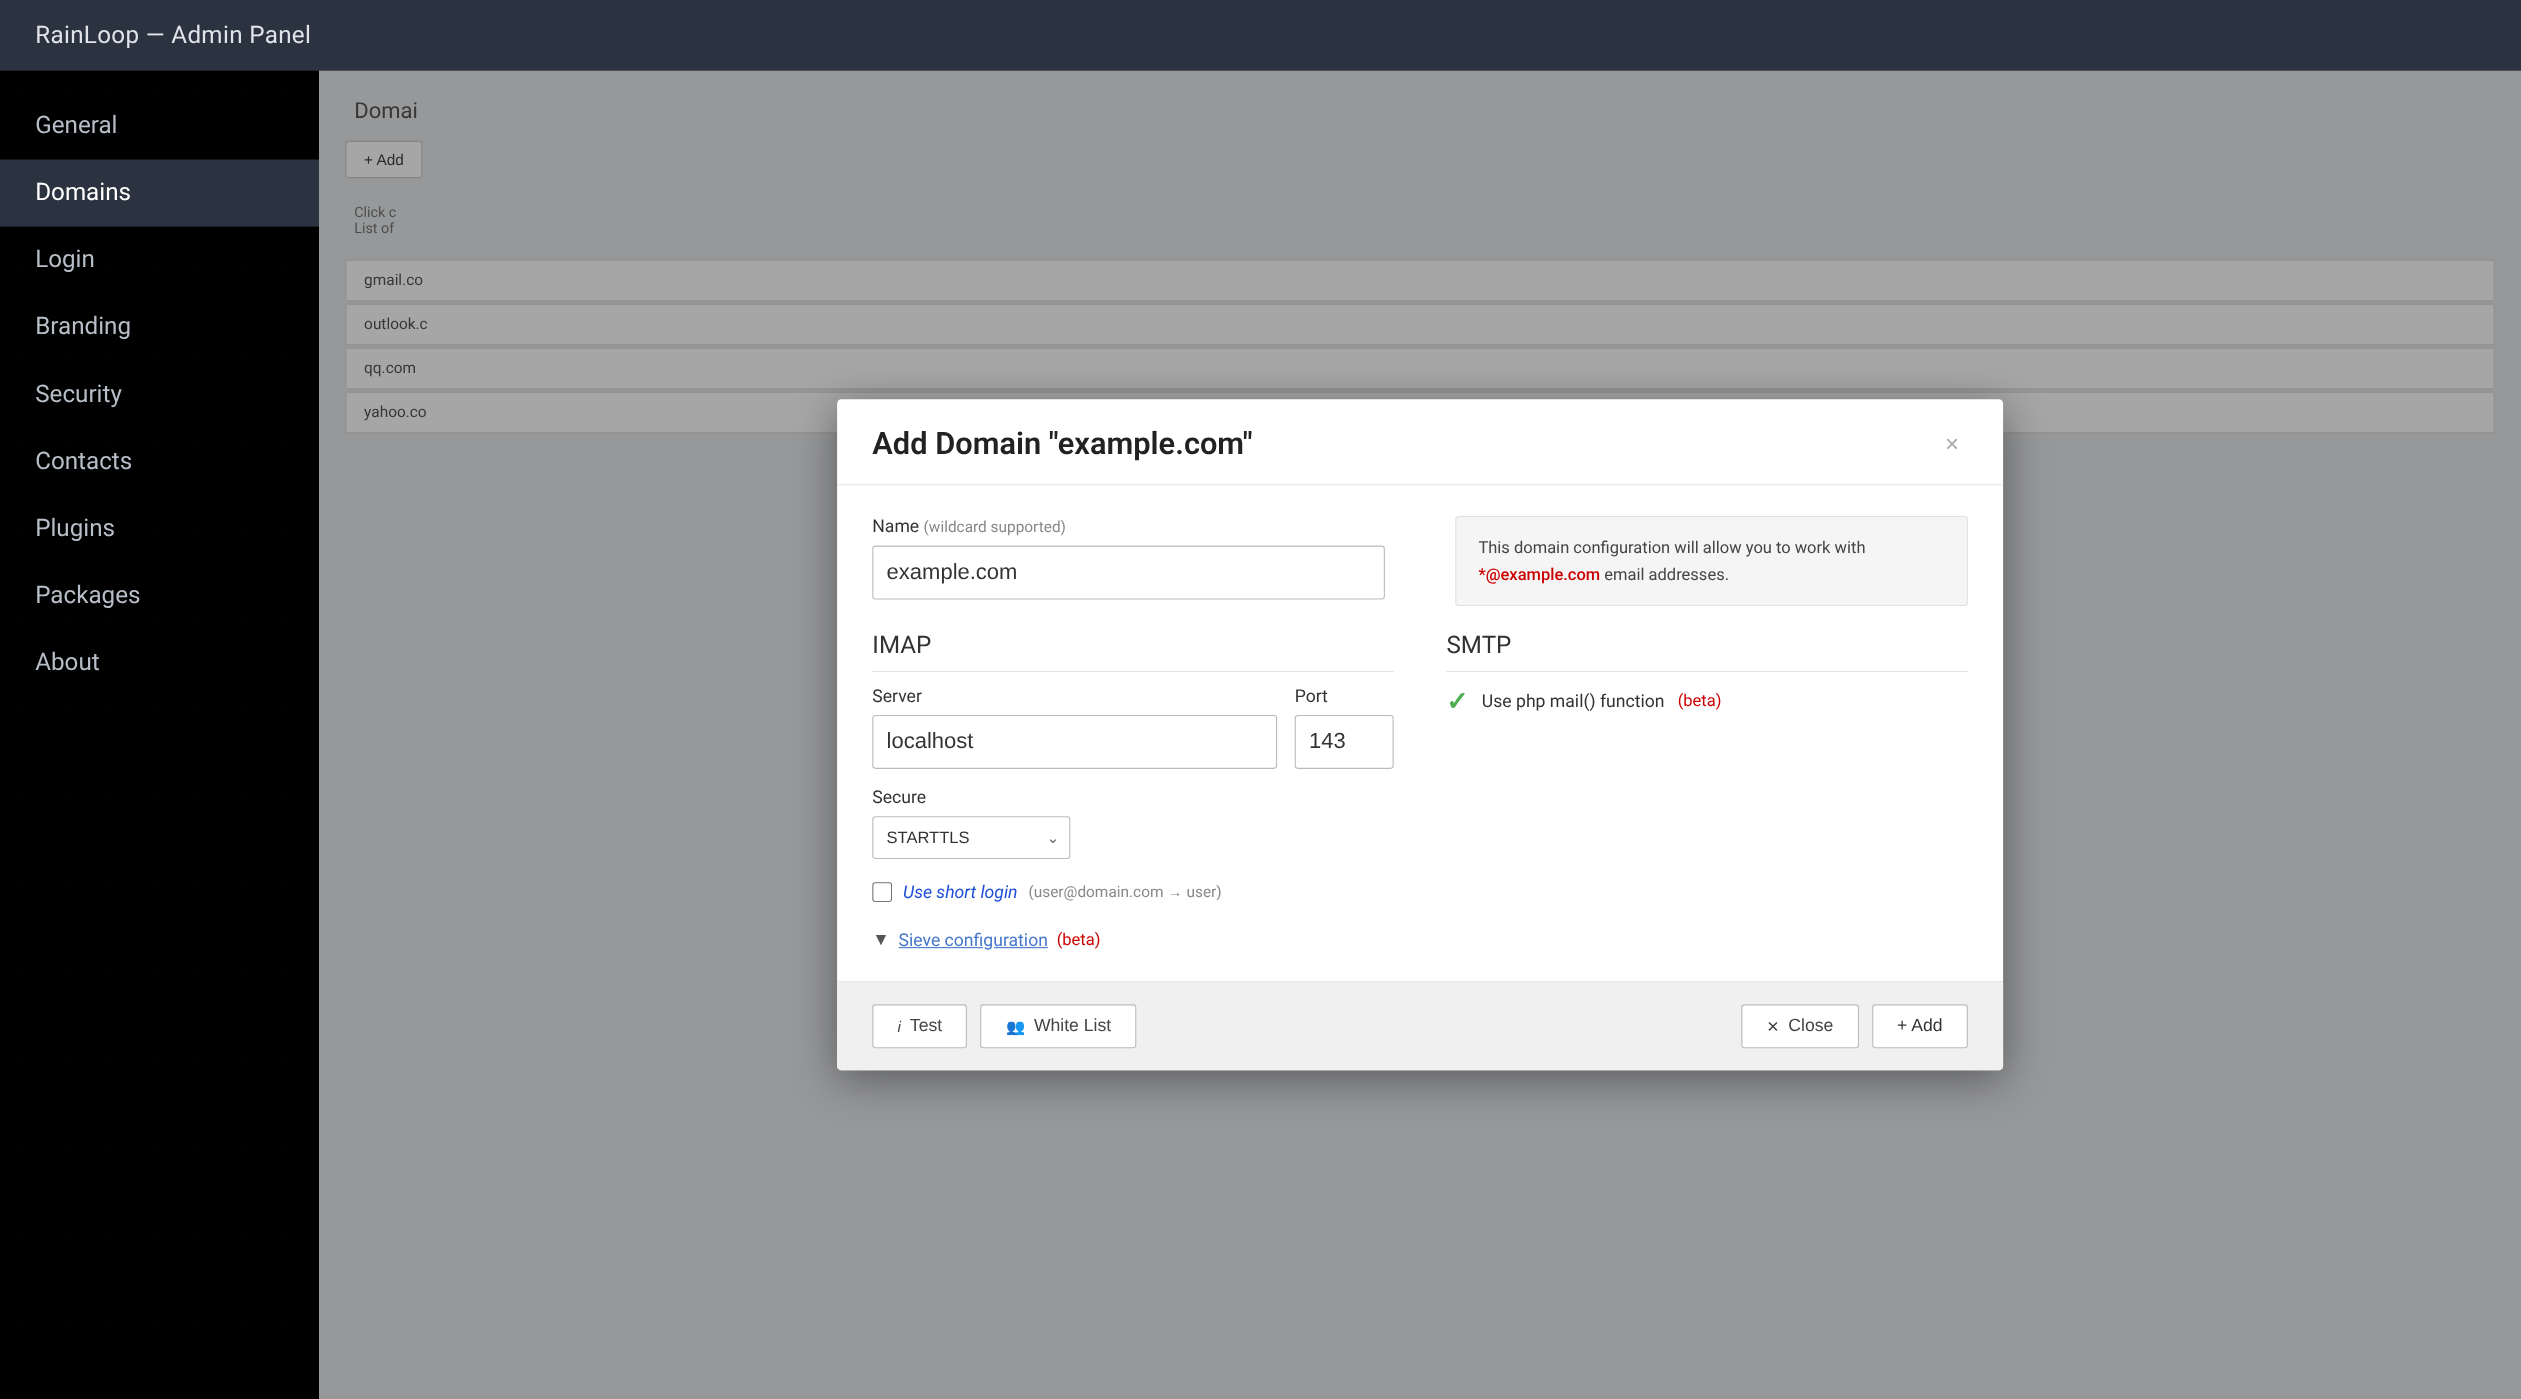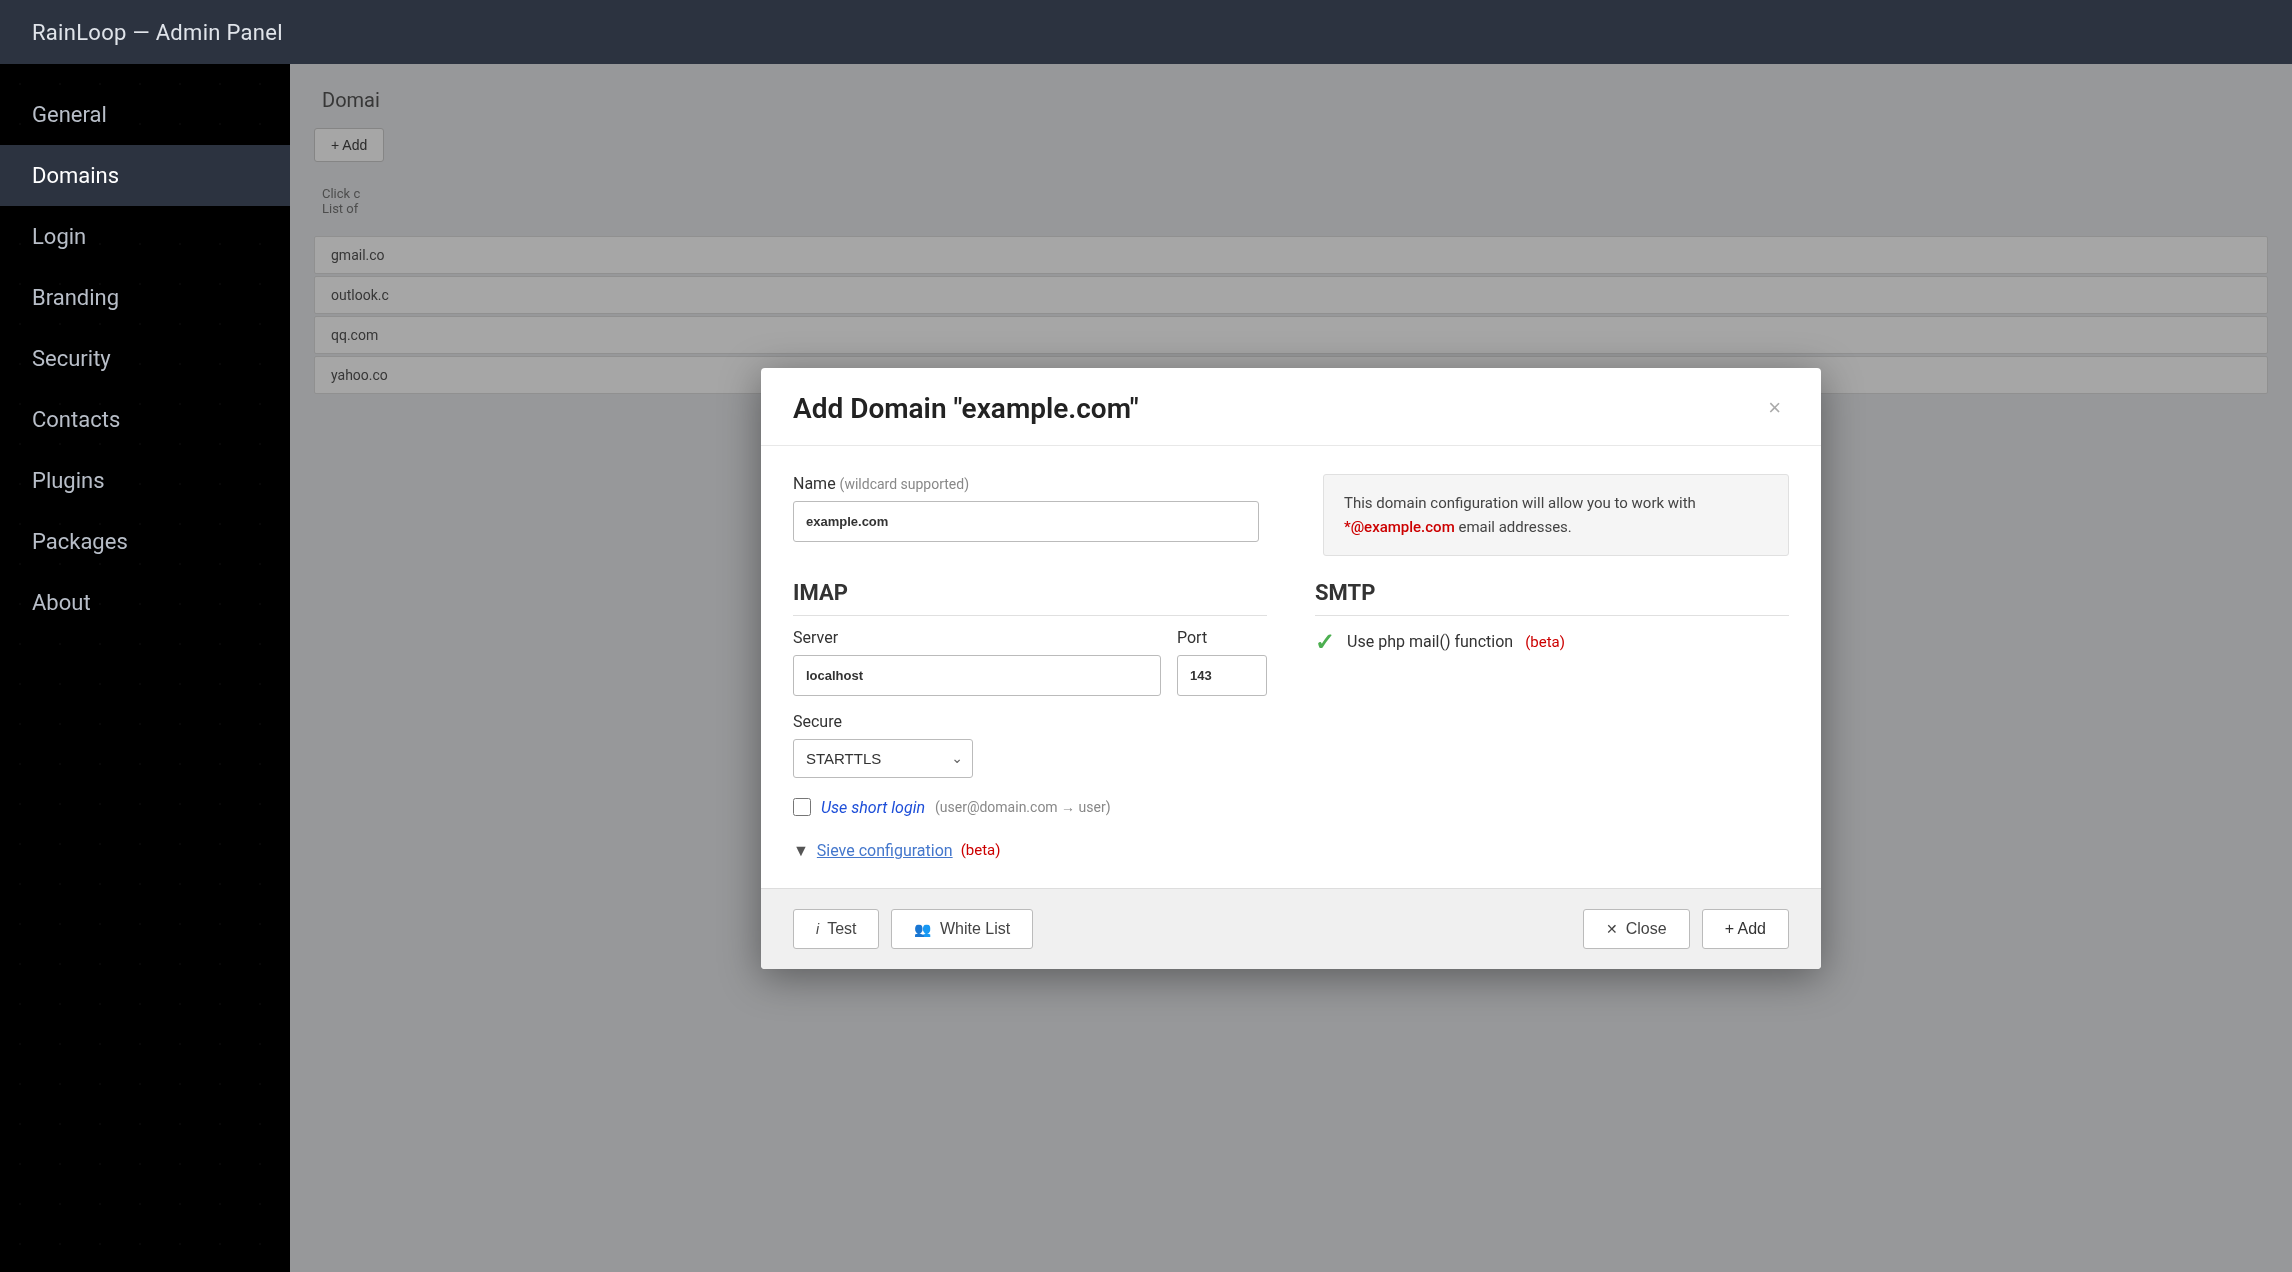--- a/index.html
+++ b/index.html
@@ -191,24 +191,23 @@
     .field-label-hint {
       font-size: 14px;
       color: #888;
       font-weight: 400;
     }
     .text-input {
       width: 100%;
       border: 1px solid #bbb;
       border-radius: 3px;
       padding: 12px 12px;
-      font-size: 13px;
+      font-size: 20px;
       color: #333;
       outline: none;
-      font-weight: bold;
     }
 
     
     .info-box {
       background: #f5f5f5;
       border: 1px solid #e0e0e0;
       border-radius: 3px;
       padding: 16px 20px;
       font-size: 15px;
       color: #444;
@@ -216,21 +215,21 @@
     }
     .info-box .accent {
       color: #cc0000;
       font-weight: 500;
     }
 
     
     .section-header {
       font-size: 22px;
       color: #333;
-      font-weight: 700;
+      font-weight: 400;
       margin: 24px 0 12px;
       padding-bottom: 10px;
       border-bottom: 1px solid #e0e0e0;
     }
 
     
     .imap-smtp-row {
       display: flex;
       gap: 48px;
       margin-top: 0;

